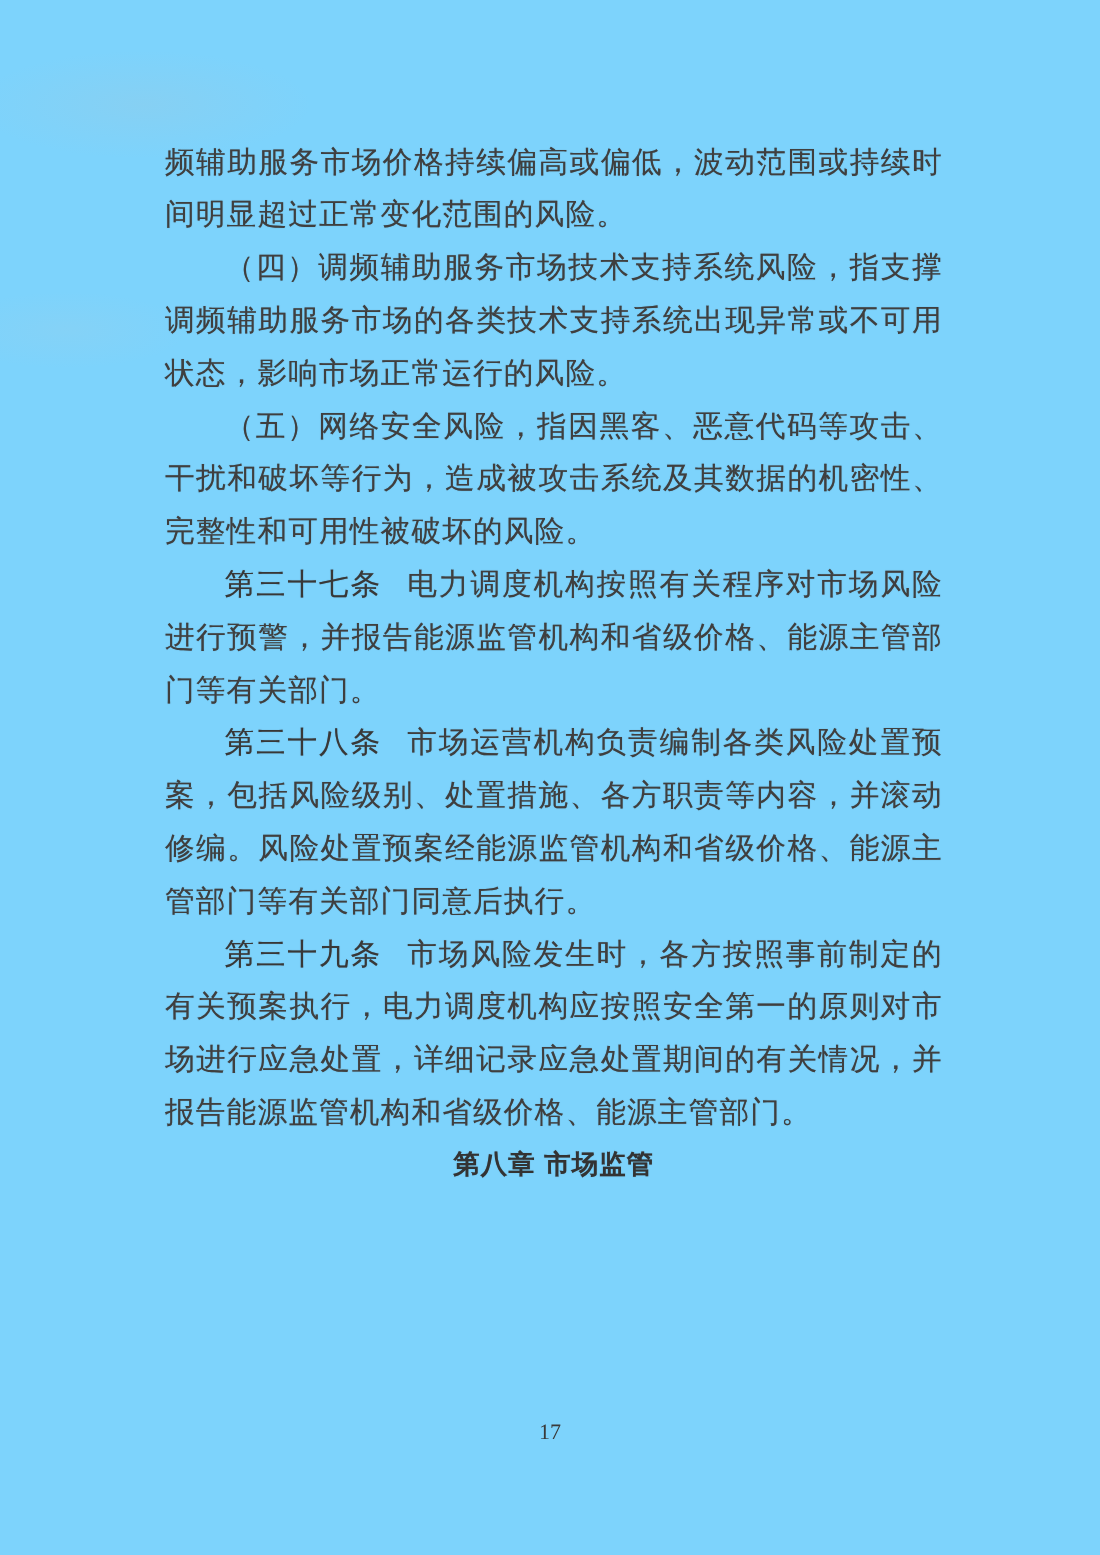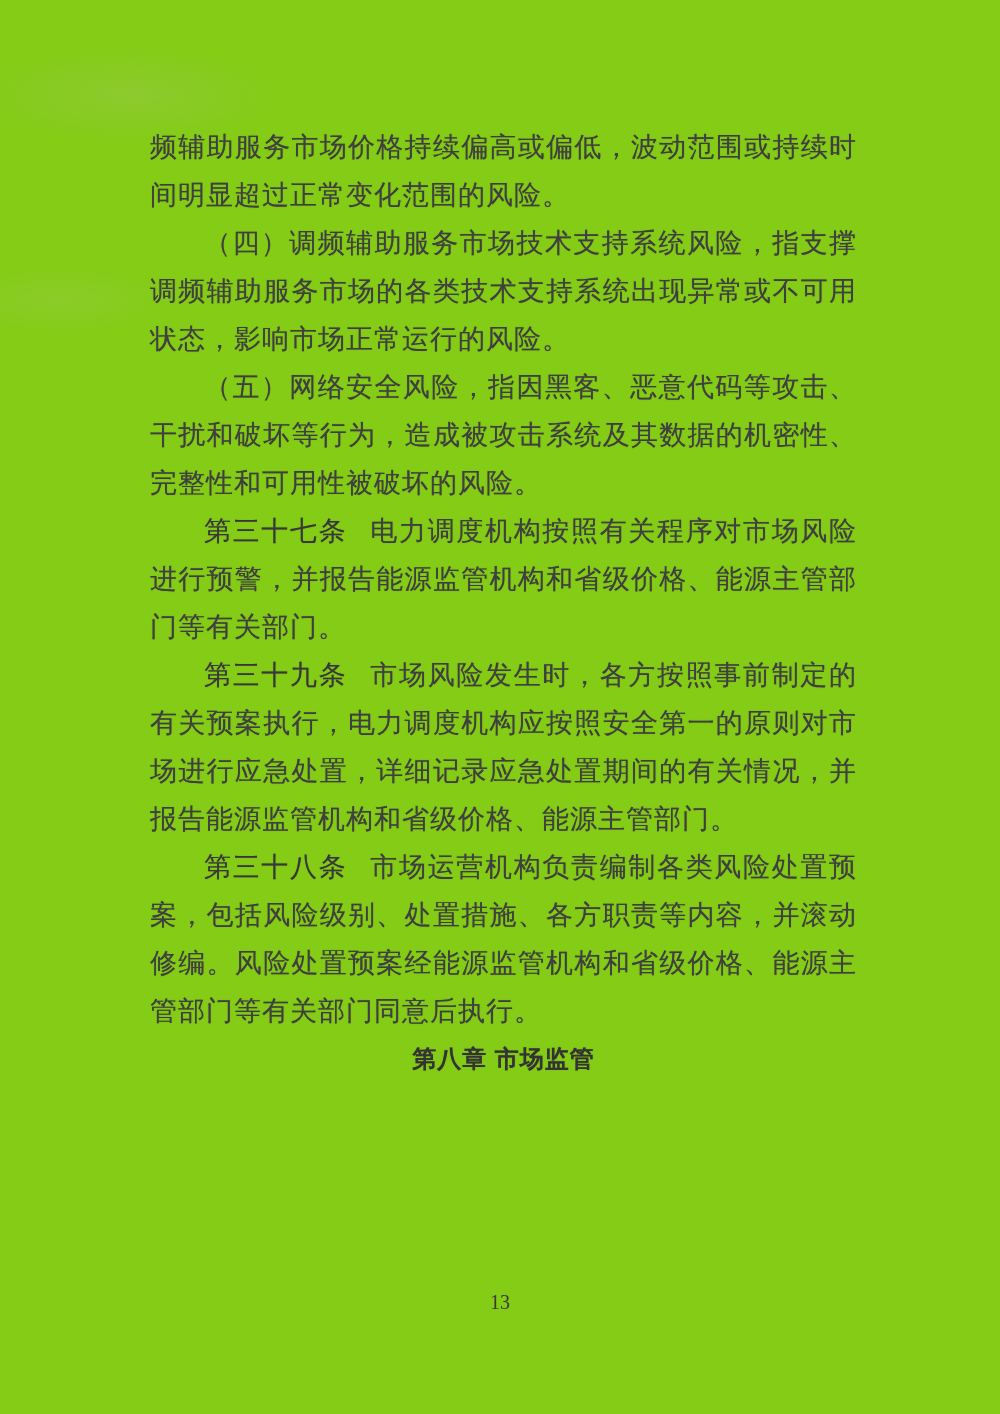--- a/index.html
+++ b/index.html
@@ -5,21 +5,21 @@
   html, body {
     margin: 0;
     padding: 0;
     background: #ffffff;
   }
   .page {
     position: relative;
     width: 1000px;
     height: 1414px;
     margin: 0 auto;
-    background: #84cc16;
+    background: #7dd3fc;
     overflow: hidden;
     font-family: "Liberation Serif", "DejaVu Serif", serif;
   }
   
   .page::before {
     content: "";
     position: absolute;
     left: 0; top: 0; right: 0; bottom: 0;
     background:
       radial-gradient(ellipse 220px 70px at 130px 95px, rgba(190,190,190,0.14), transparent 70%),
@@ -76,18 +76,18 @@
 </style>
 </head>
 <body>
 
 <div class="page">
   <main class="content">
       <p class="para"><span>频辅助服务市场价格持续偏高或偏低，波动范围或持续时间明显超过正常变化范围的风险。</span></p>
       <p class="para indent"><span>（四）调频辅助服务市场技术支持系统风险，指支撑调频辅助服务市场的各类技术支持系统出现异常或不可用状态，影响市场正常运行的风险。</span></p>
       <p class="para indent"><span>（五）网络安全风险，指因黑客、恶意代码等攻击、干扰和破坏等行为，造成被攻击系统及其数据的机密性、完整性和可用性被破坏的风险。</span></p>
       <p class="para indent"><span class="lead">第三十七条</span><span>电力调度机构按照有关程序对市场风险进行预警，并报告能源监管机构和省级价格、能源主管部门等有关部门。</span></p>
+      <p class="para indent"><span class="lead">第三十八条</span><span>市场运营机构负责编制各类风险处置预案，包括风险级别、处置措施、各方职责等内容，并滚动修编。风险处置预案经能源监管机构和省级价格、能源主管部门等有关部门同意后执行。</span></p>
       <p class="para indent"><span class="lead">第三十九条</span><span>市场风险发生时，各方按照事前制定的有关预案执行，电力调度机构应按照安全第一的原则对市场进行应急处置，详细记录应急处置期间的有关情况，并报告能源监管机构和省级价格、能源主管部门。</span></p>
-      <p class="para indent"><span class="lead">第三十八条</span><span>市场运营机构负责编制各类风险处置预案，包括风险级别、处置措施、各方职责等内容，并滚动修编。风险处置预案经能源监管机构和省级价格、能源主管部门等有关部门同意后执行。</span></p>
       <h2 class="chapter">第八章 市场监管</h2>
     </main>
-  <div class="page-number">13</div>
+  <div class="page-number">17</div>
 </div>
 
 </body></html>

